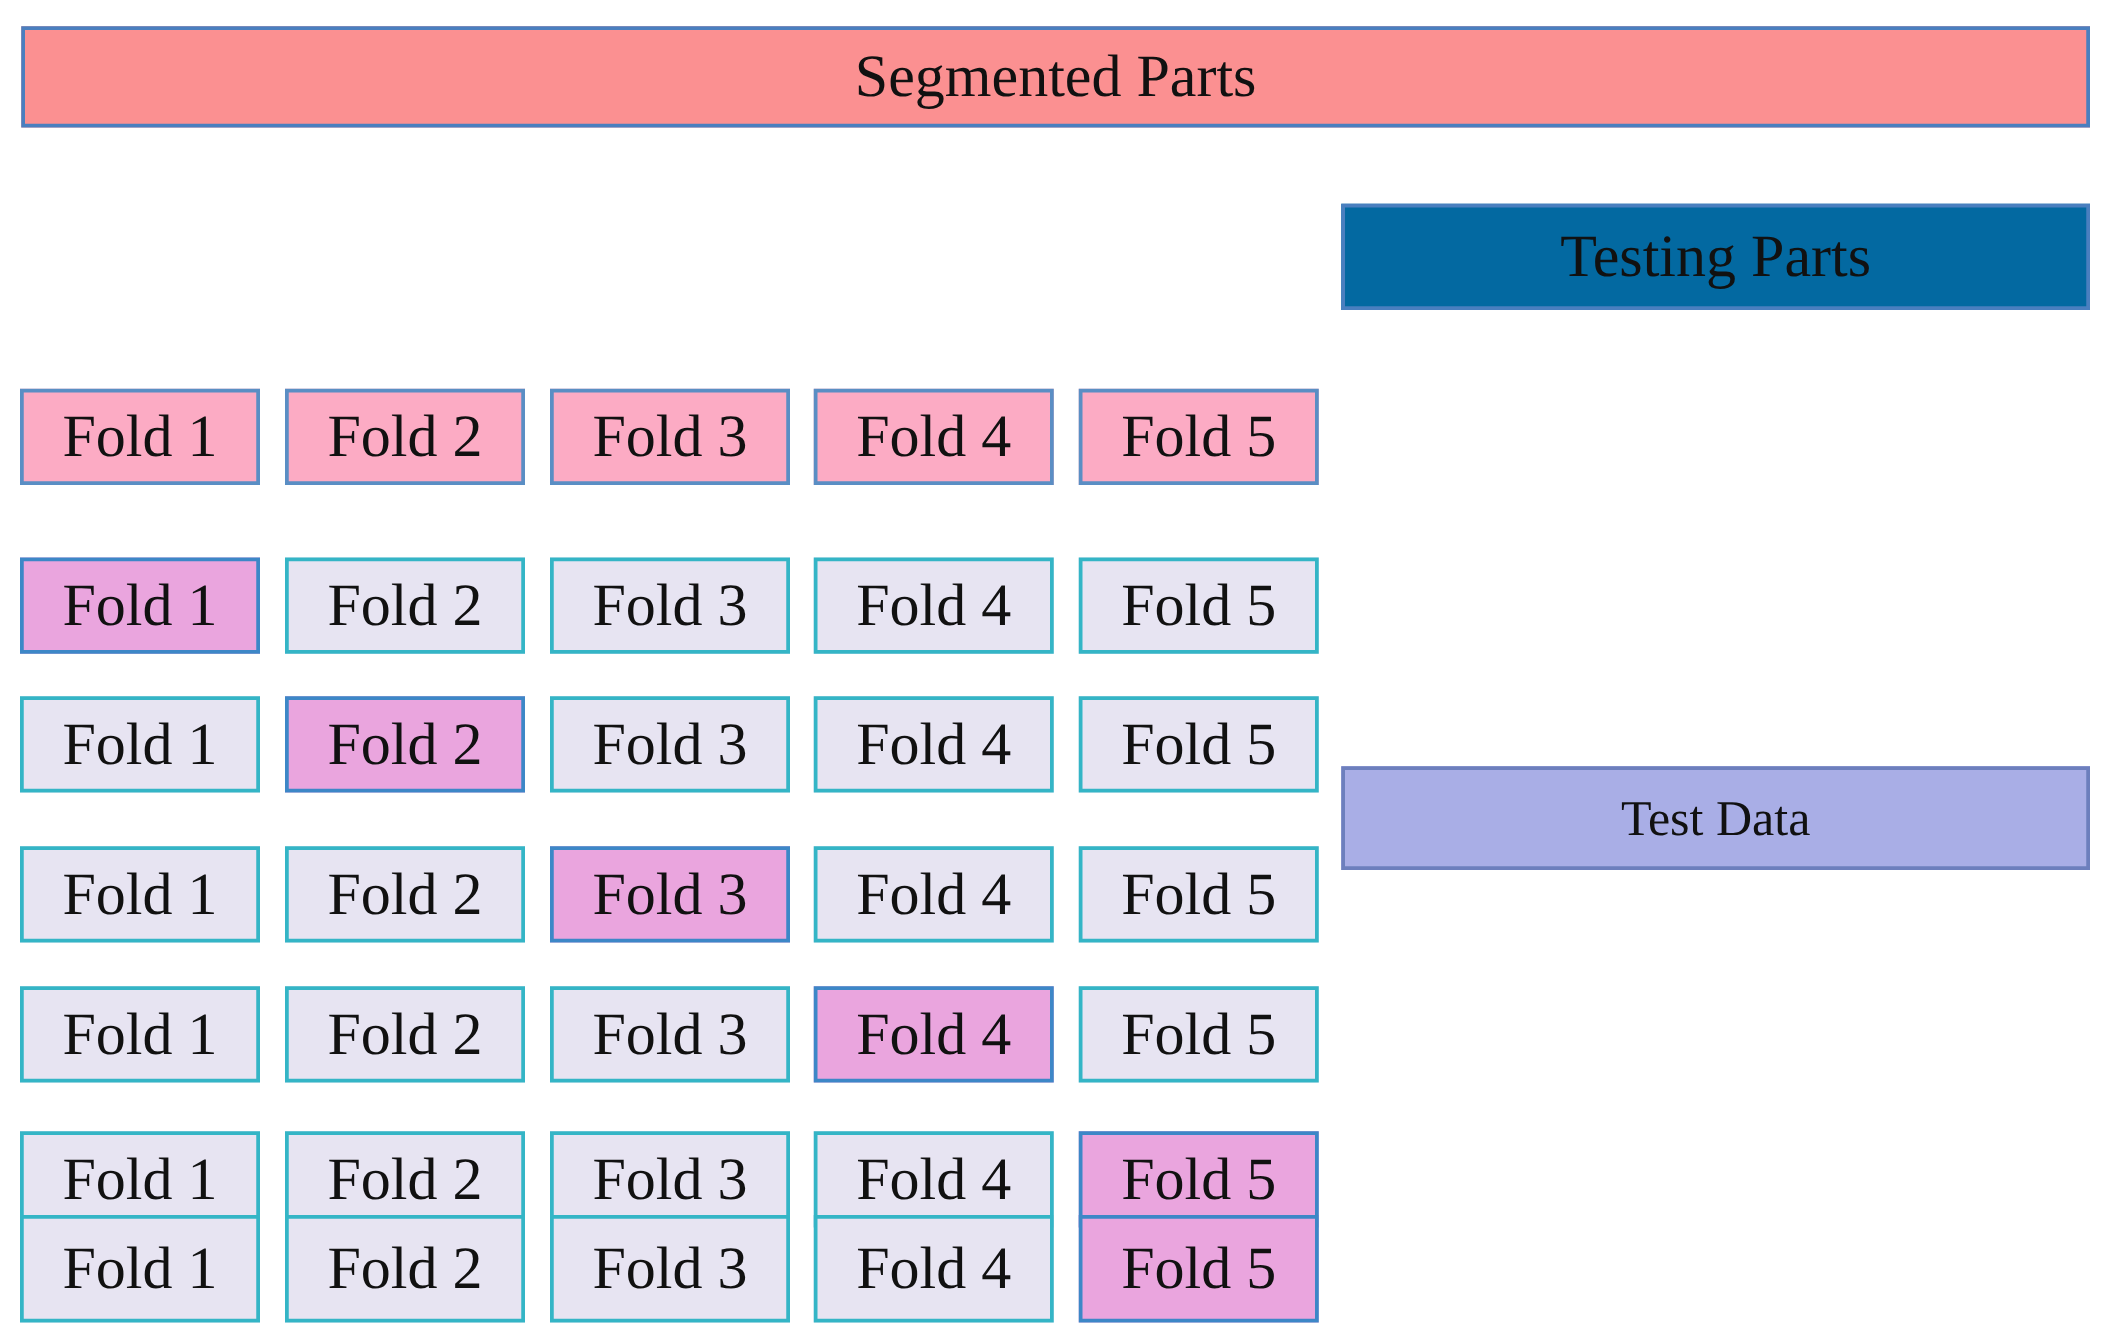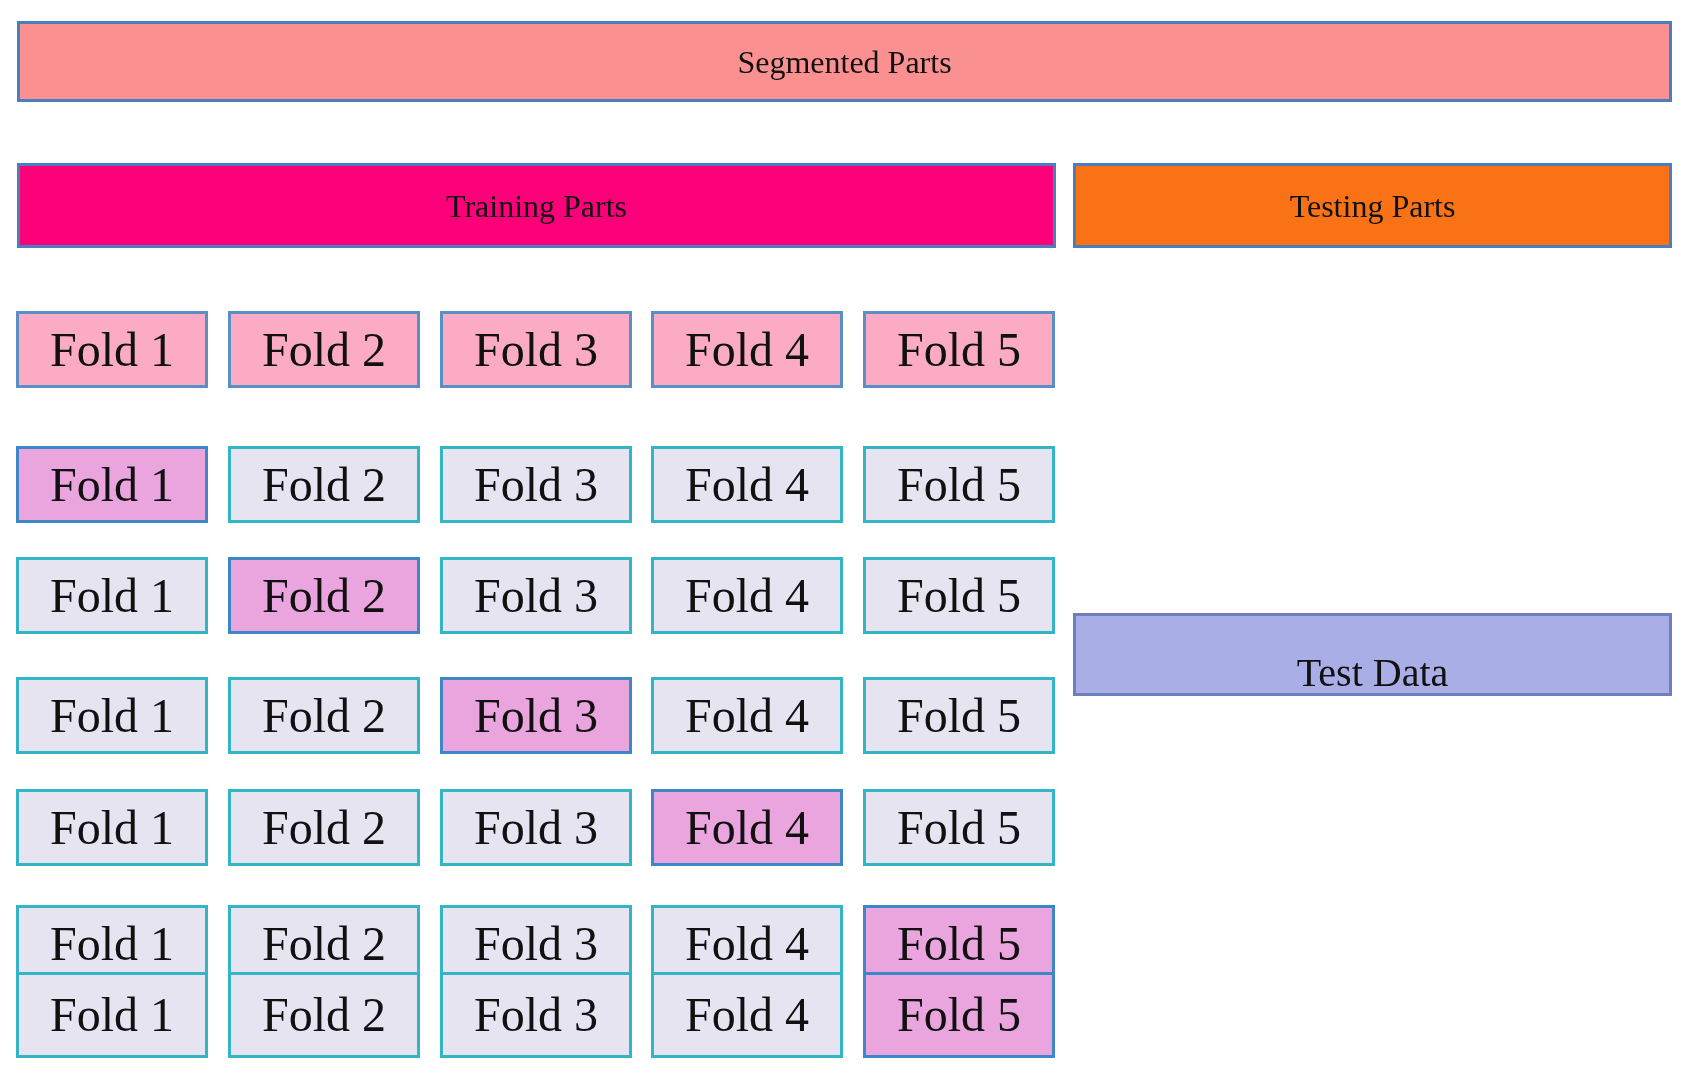--- a/index.html
+++ b/index.html
@@ -23,36 +23,35 @@
     box-sizing: border-box;
     display: flex;
     align-items: center;
     justify-content: center;
     color: #111111;
     line-height: 1;
     white-space: nowrap;
   }
   .bar {
     border: 3px solid #4a7fbf;
-    font-size: 32px;
+    font-size: 48px;
   }
   .bar-segmented {
     background: #fb9091;
   }
   .bar-training {
     background: #fb0079;
   }
   .bar-testing {
-    background: #f97316;
+    background: #0369a1;
   }
   .bar-testdata {
     background: #a9aee6;
     border: 3px solid #6d7fbd;
     font-size: 40px;
-    align-items: flex-end;
   }
   .fold {
     font-size: 48px;
     border: 3px solid #4a8fc0;
     box-sizing: border-box;
   }
   .fold-top {
     background: #fcabc4;
     border-color: #5a8ec4;
   }
@@ -64,23 +63,20 @@
     background: #e7e4f2;
     border-color: #34b5c6;
   }
 </style>
 </head>
 <body>
 
 <div id="diagram">
     <div class="box bar bar-segmented" style="left: 17px; top: 21px; width: 1655px; height: 81px;">
       <span>Segmented Parts</span>
-    </div>
-    <div class="box bar bar-training" style="left: 17px; top: 163px; width: 1039px; height: 85px;">
-      <span>Training Parts</span>
     </div>
     <div class="box bar bar-testing" style="left: 1073px; top: 163px; width: 599px; height: 85px;">
       <span>Testing Parts</span>
     </div>
     <div class="box bar bar-testdata" style="left: 1073px; top: 613px; width: 599px; height: 83px;">
       <span>Test Data</span>
     </div>
     <div class="box fold fold-top" style="left: 16px; top: 311px; width: 192px; height: 77px;">
       <span>Fold 1</span>
     </div>

